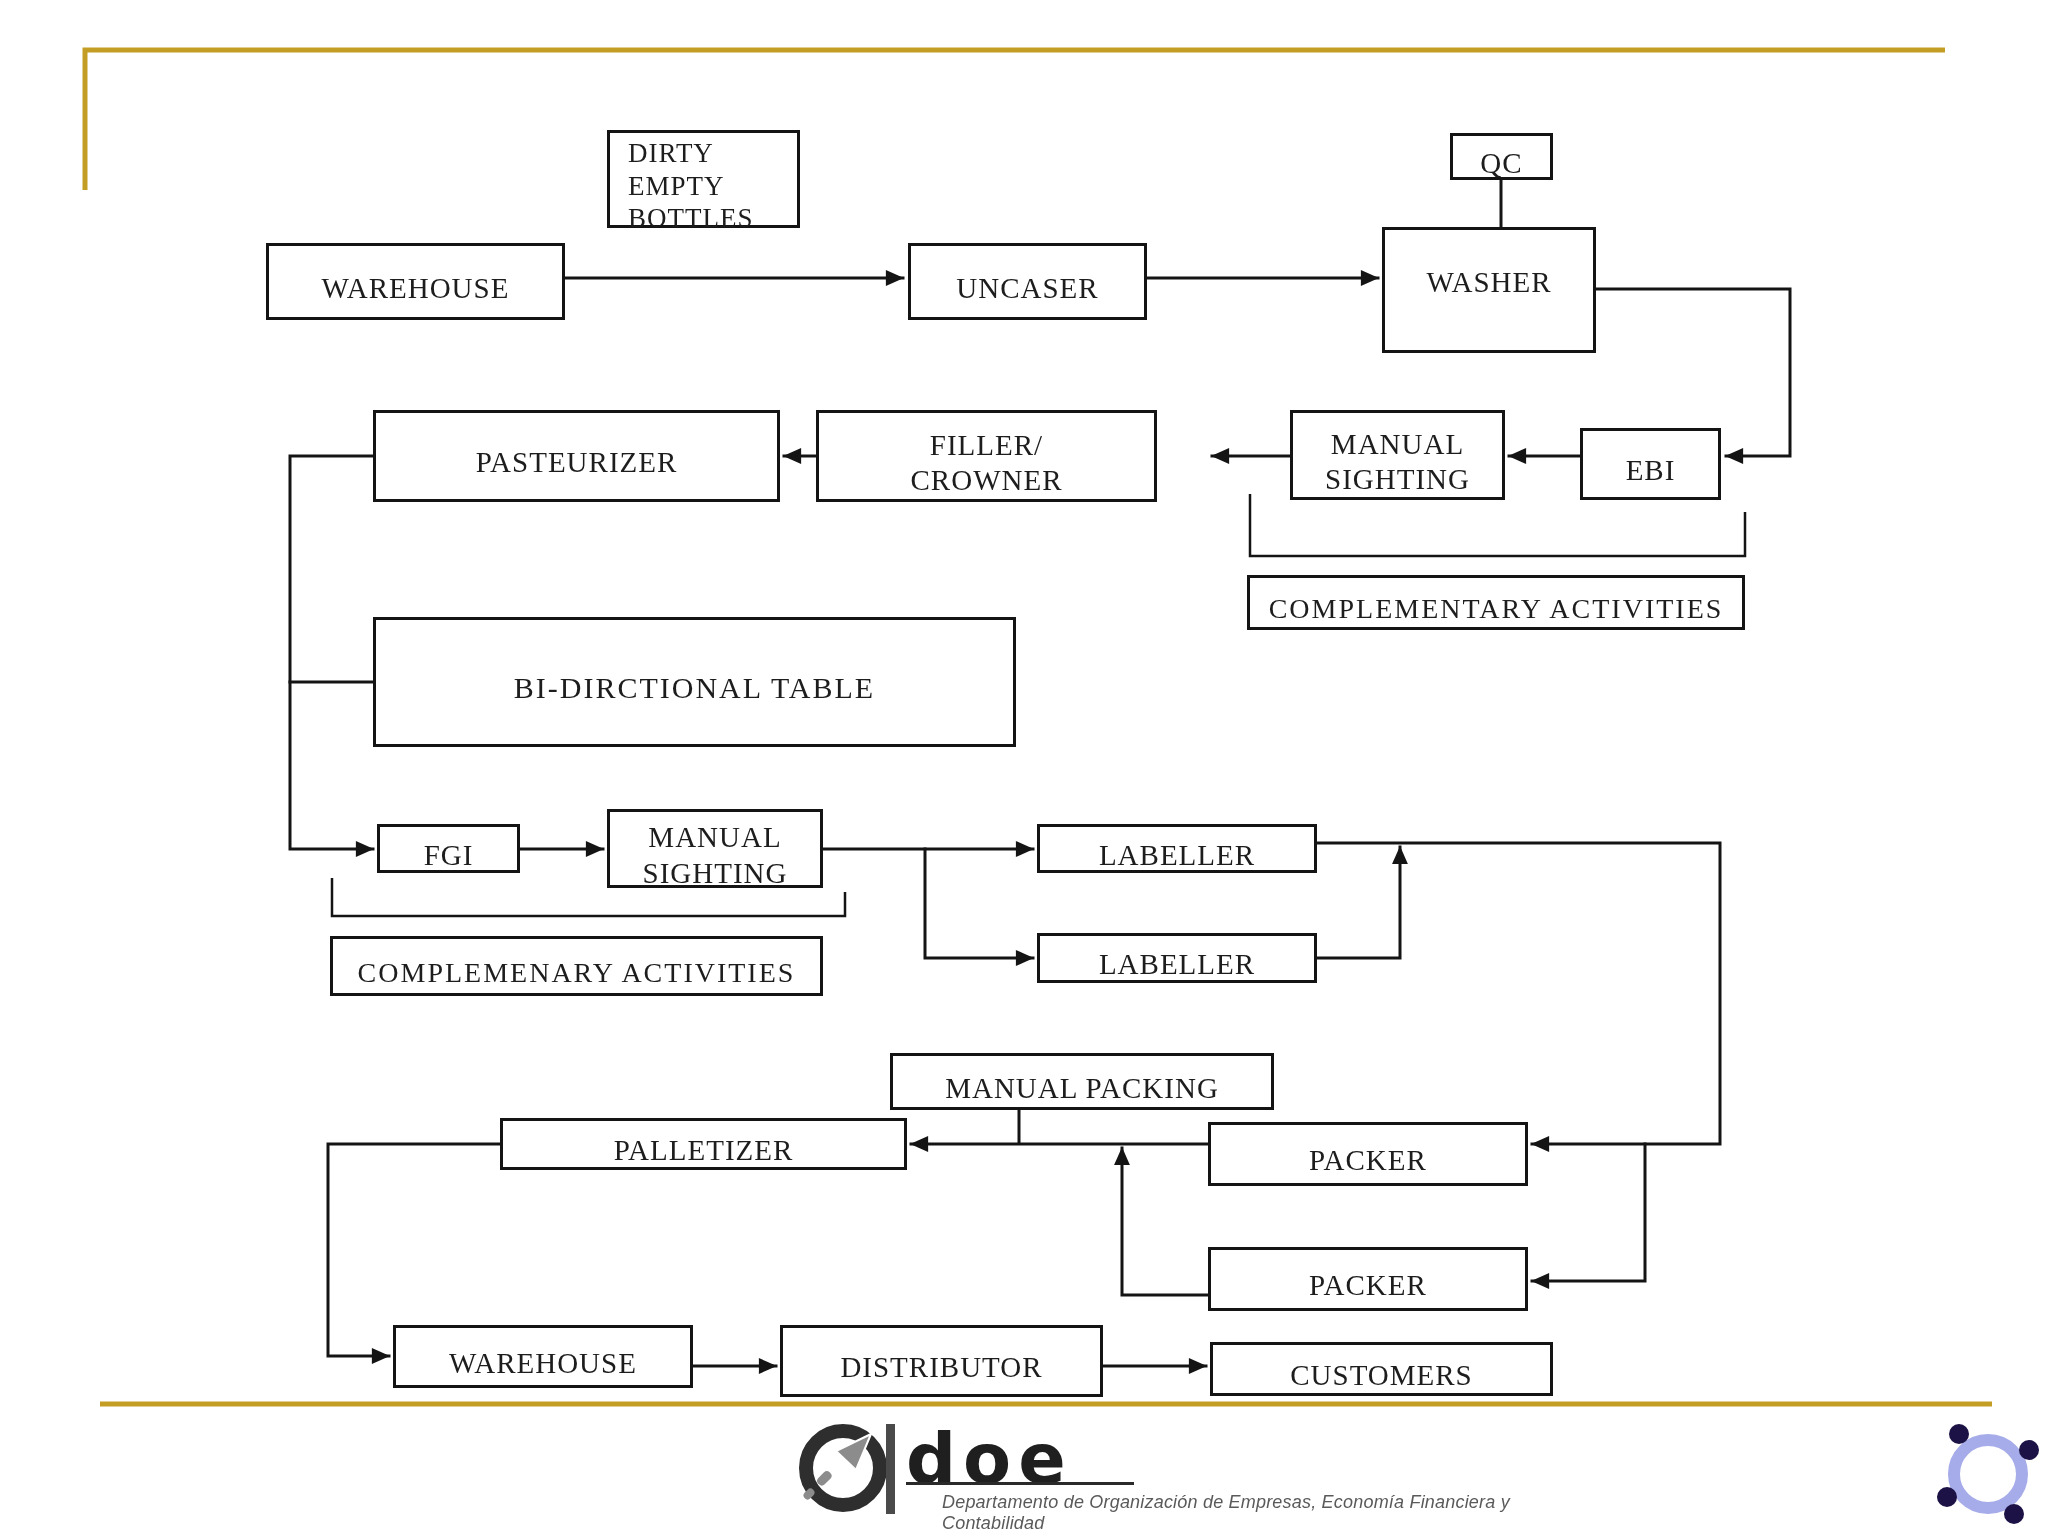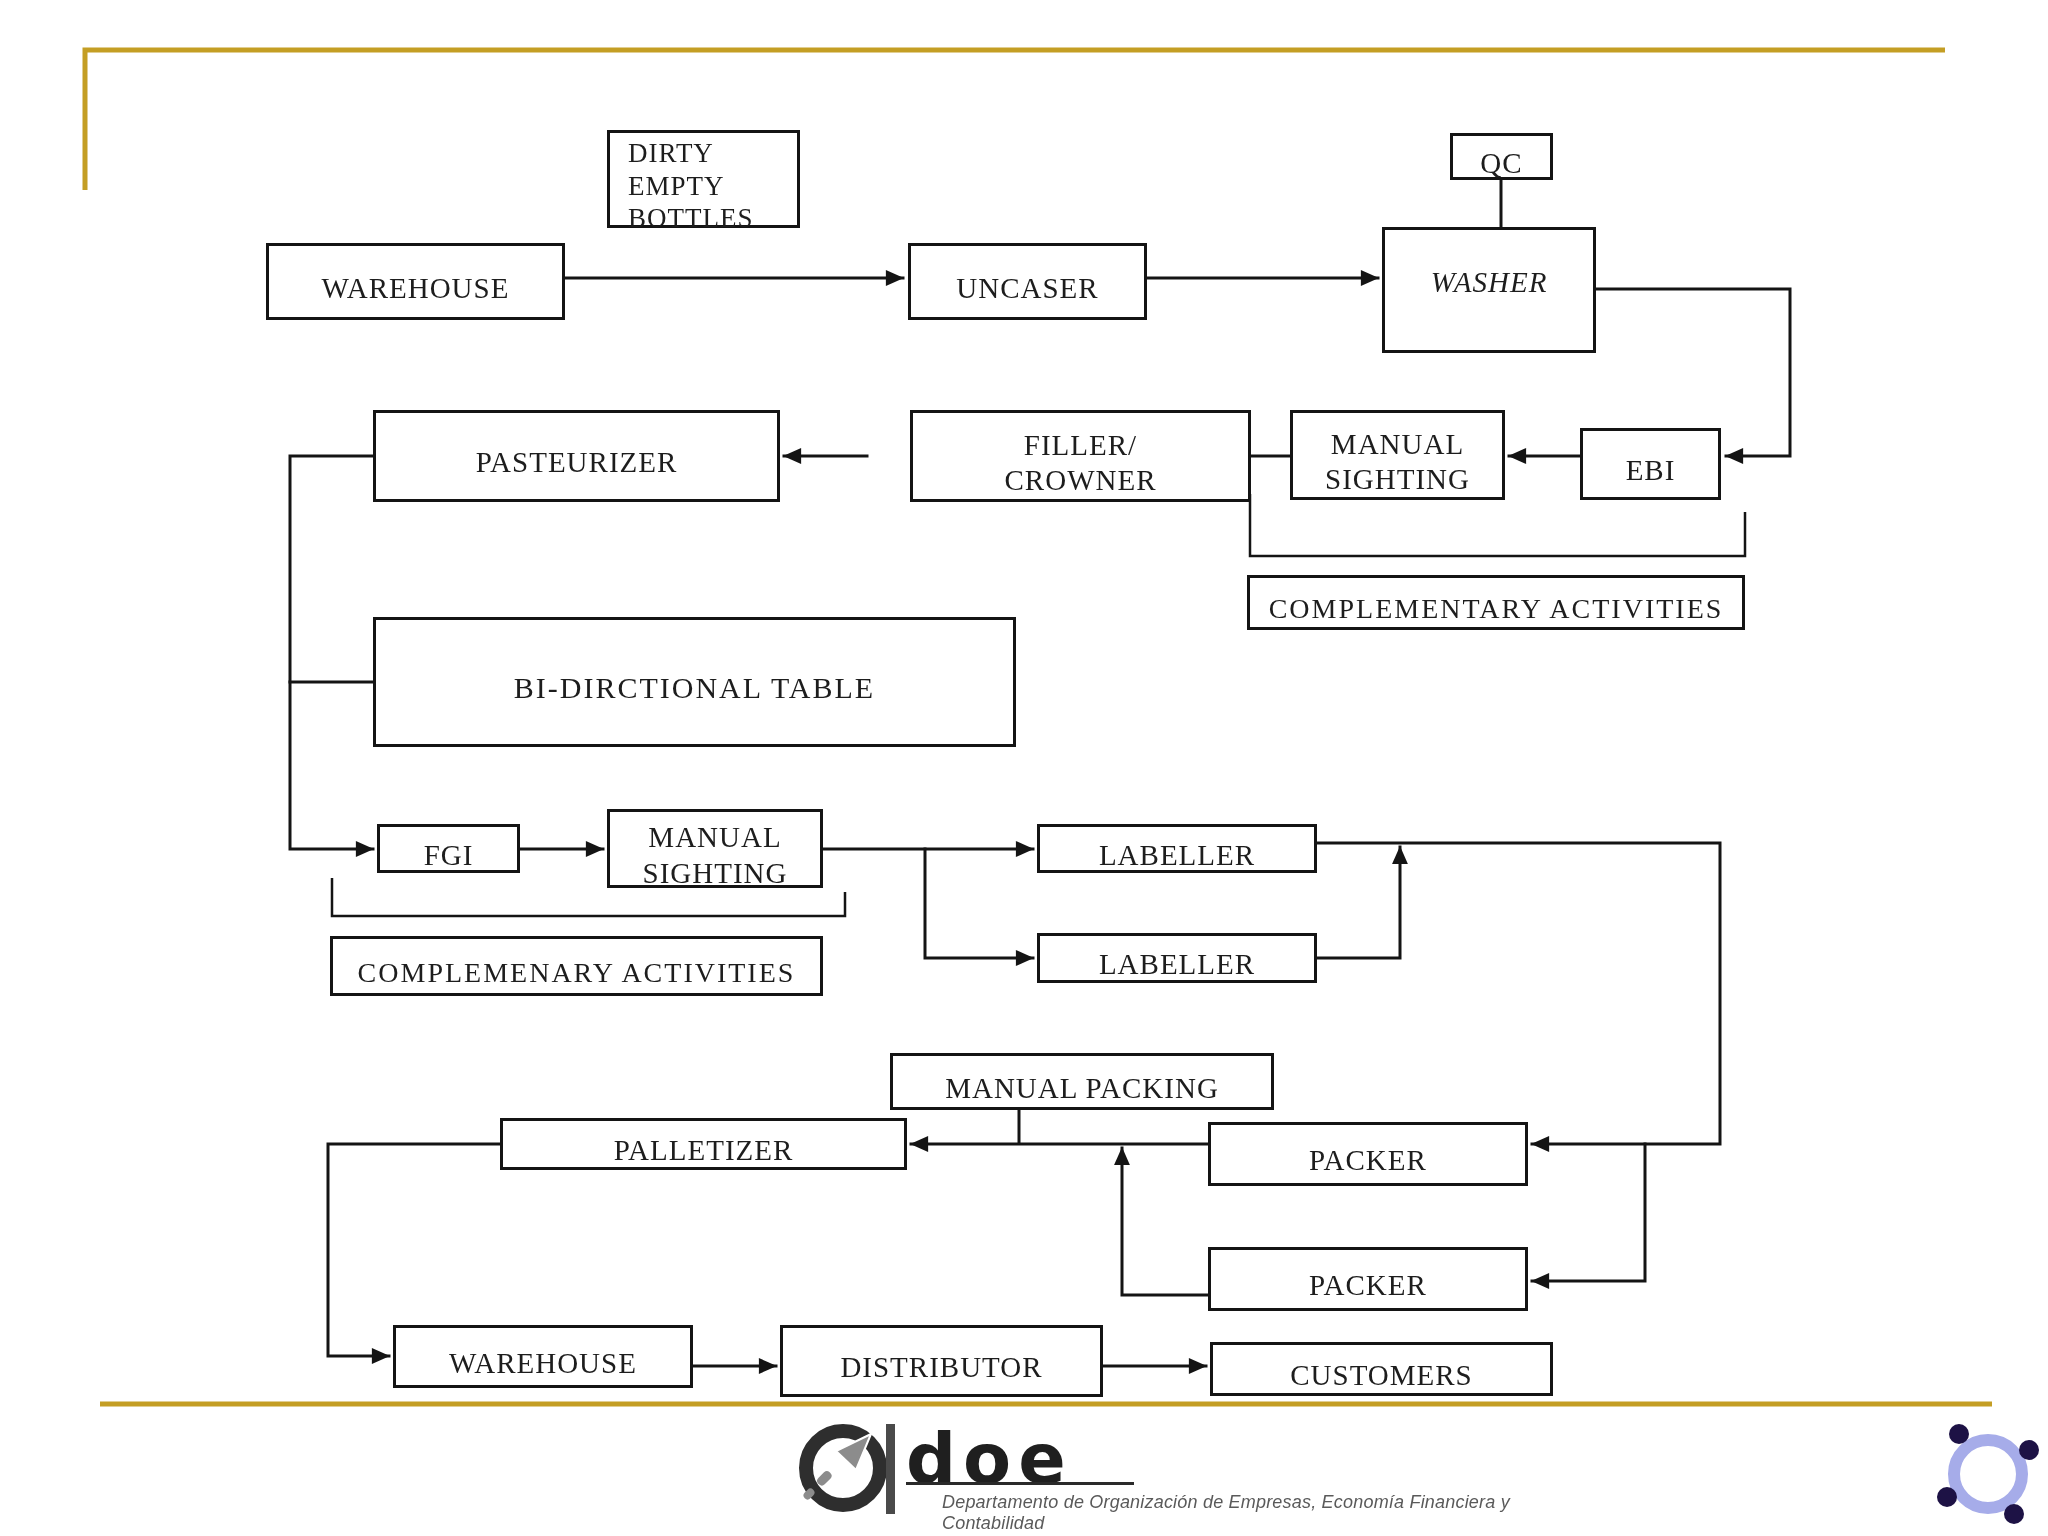--- a/index.html
+++ b/index.html
@@ -19,21 +19,21 @@
     color:#1d1d1d;
   }
   .node .lbl{
     white-space:pre-line;text-align:center;font-size:29px;letter-spacing:1px;
     line-height:1.22;
     margin-top:14px;
   }
   .node.align-left{justify-content:flex-start;}
   .node.align-left .lbl{text-align:left;padding-left:18px;font-size:27px;line-height:1.2;}
   .node.v-top{align-items:flex-start;}
-  .node.v-top .lbl{padding-top:21px;font-style:italic;}
+  .node.v-top .lbl{padding-top:21px;}
   .node.v-high{align-items:flex-start;}
   .node.v-high .lbl{padding-top:36px;font-size:30px;letter-spacing:2px;}
   .node.wide .lbl{letter-spacing:2px;font-size:28px;}
   .logo-doe-text{
     position:absolute;left:906px;top:1418px;font-family:"DejaVu Sans",sans-serif;
     font-weight:bold;font-size:70px;letter-spacing:7px;color:#1f1f1f;
   }
   .logo-underline{position:absolute;left:906px;top:1482px;width:228px;height:3px;background:#2a2a2a;}
   .logo-caption{
     position:absolute;left:906px;top:1492px;width:640px;
@@ -121,21 +121,21 @@
     </div>
 
   <div class="node v-top" style="left:1382px;top:227px;width:214px;height:126px">
     <span class="lbl">WASHER</span>
     </div>
 
   <div class="node" style="left:373px;top:410px;width:407px;height:92px">
     <span class="lbl">PASTEURIZER</span>
     </div>
 
-  <div class="node" style="left:910px;top:410px;width:341px;height:92px">
+  <div class="node" style="left:816px;top:410px;width:341px;height:92px">
     <span class="lbl">FILLER/
 CROWNER</span>
     </div>
 
   <div class="node" style="left:1290px;top:410px;width:215px;height:90px">
     <span class="lbl">MANUAL
 SIGHTING</span>
     </div>
 
   <div class="node" style="left:1580px;top:428px;width:141px;height:72px">

